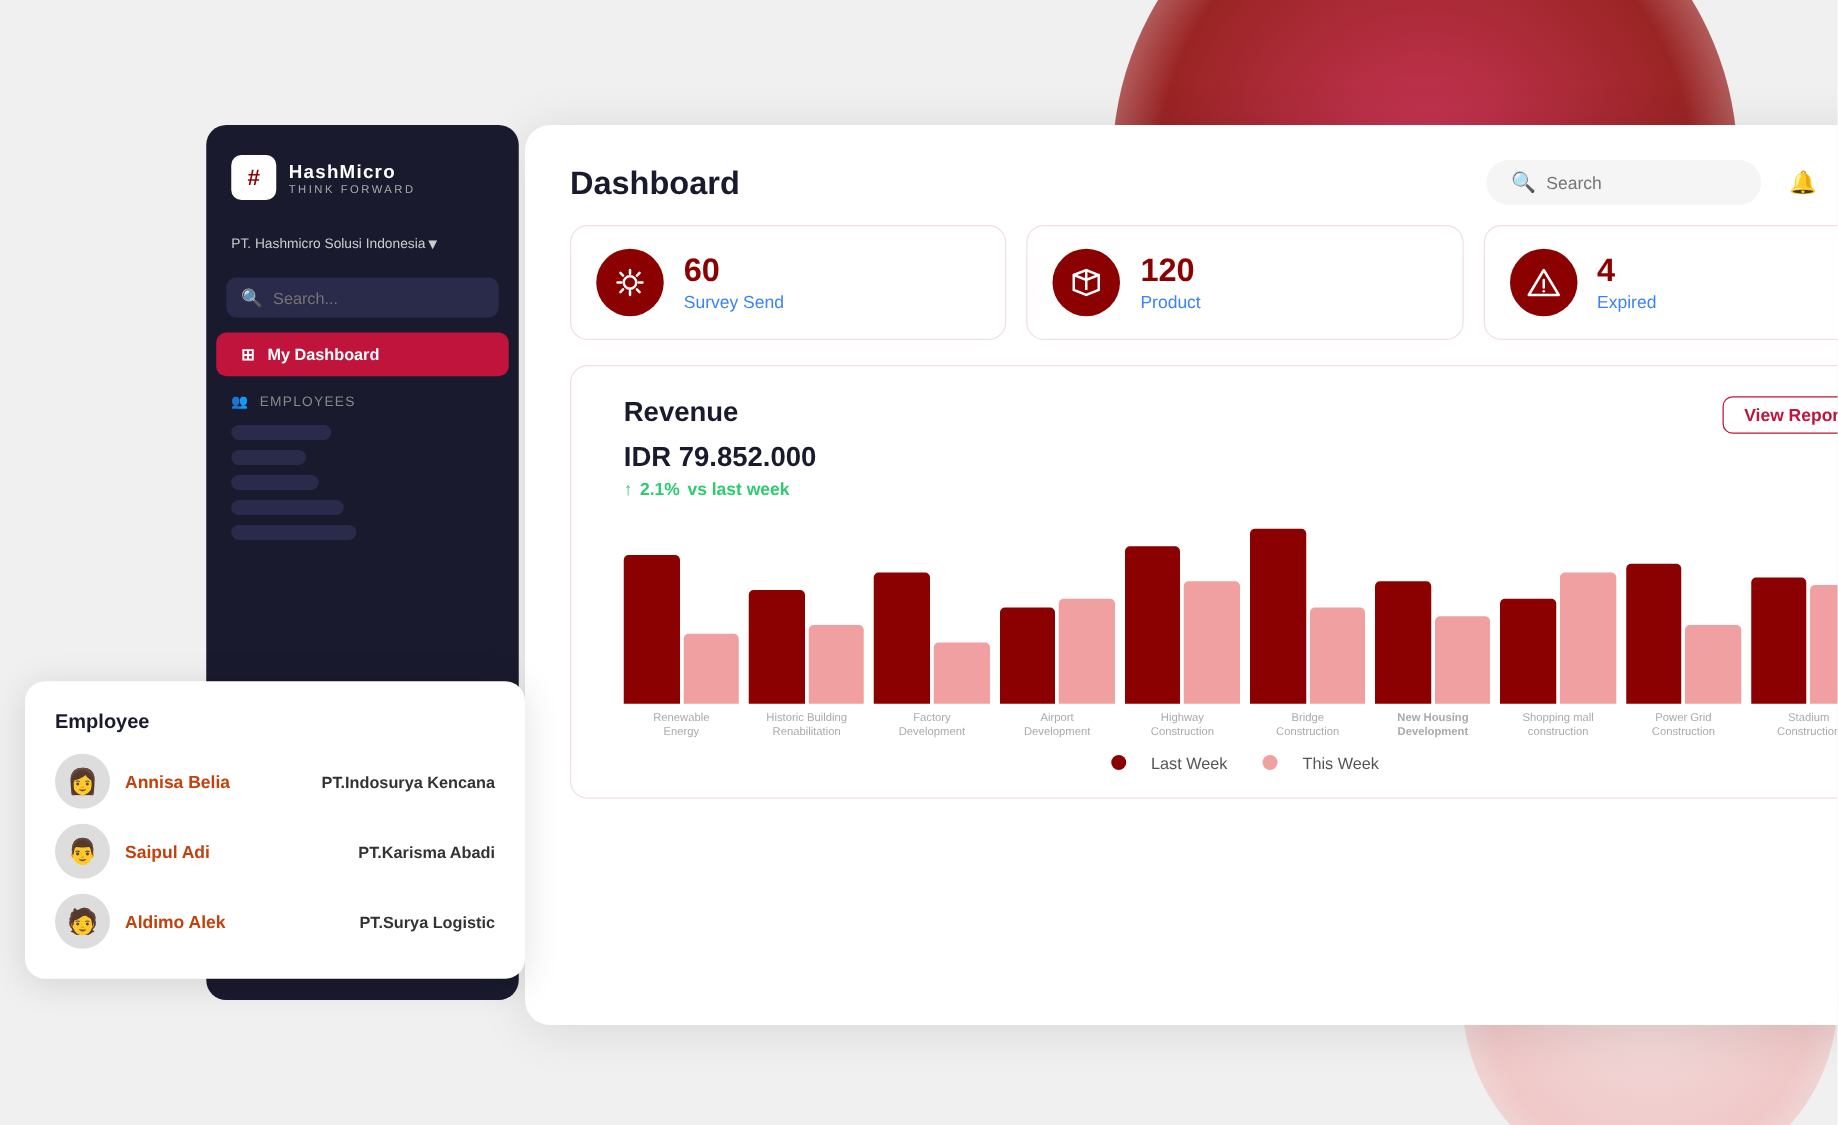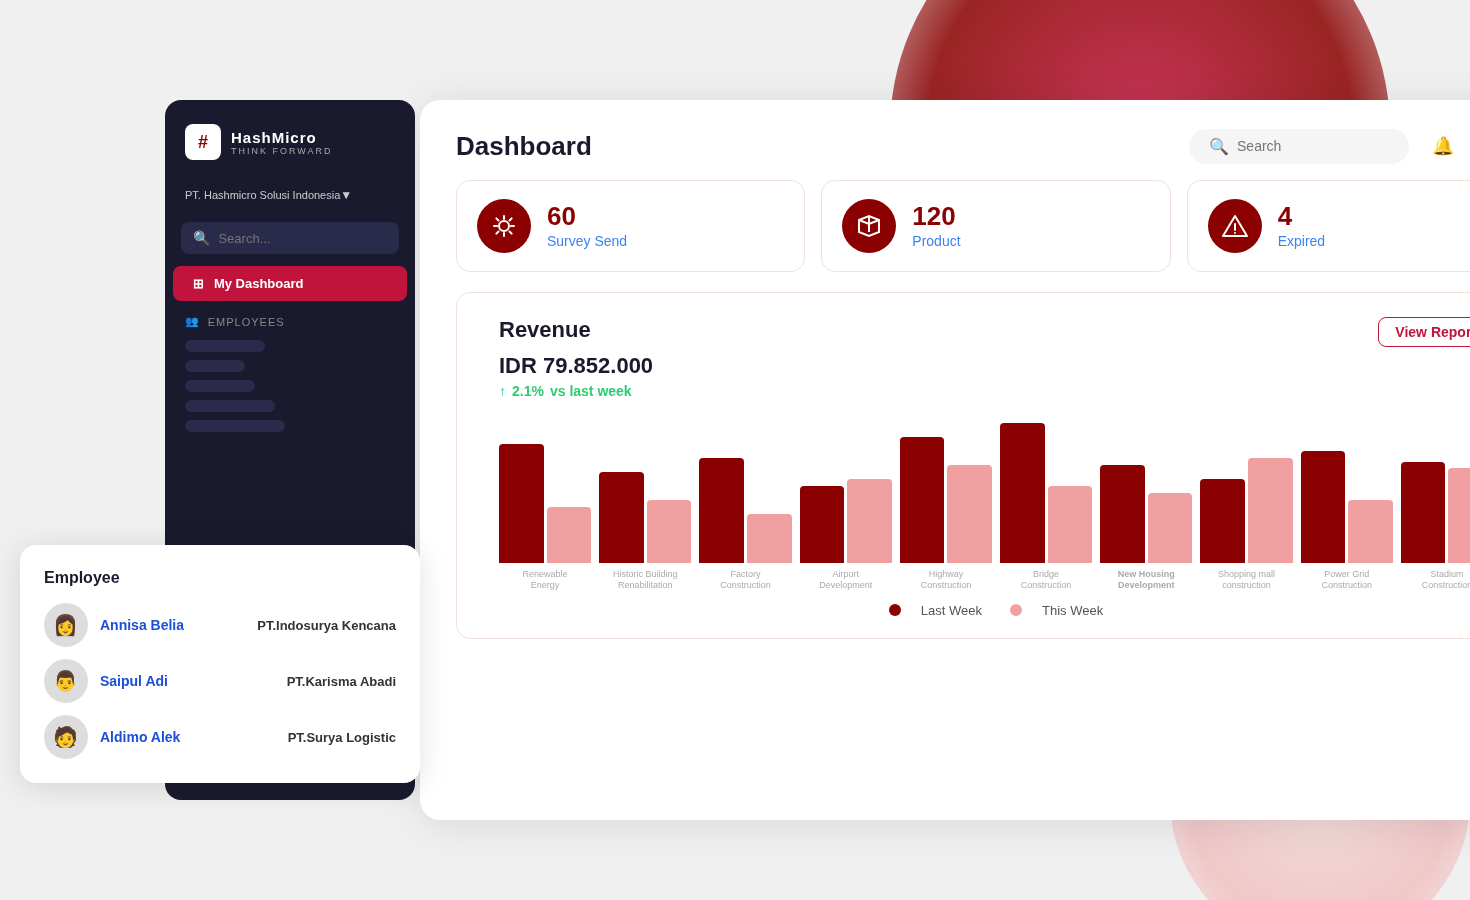--- a/index.html
+++ b/index.html
@@ -181,21 +181,21 @@
       height: 44px;
       border-radius: 50%;
       overflow: hidden;
       flex-shrink: 0;
       background: #ddd;
       display: flex;
       align-items: center;
       justify-content: center;
       font-size: 20px;
     }
-    .employee-name { font-size: 14px; font-weight: 600; color: #1d4ed8; flex: 1; }
+    .employee-name { font-size: 14px; font-weight: 600; color: #c2410c; flex: 1; }
     .employee-company { font-size: 13px; font-weight: 700; color: #333; }
 
     
     .main-area {
       position: absolute;
       left: 420px;
       top: 100px;
       width: 1152px;
       height: 720px;
       background: #fff;
@@ -602,21 +602,21 @@
             <div class="bar this-week" style="height: 95.2px;"></div>
           </div>
         </div>
       <div class="chart-labels" id="chart-labels">
 
       <div class="chart-label" style="white-space: pre-line;">Renewable
 Energy</div>
           <div class="chart-label" style="white-space: pre-line;">Historic Building
 Renabilitation</div>
           <div class="chart-label" style="white-space: pre-line;">Factory
-Construction</div>
+Development</div>
           <div class="chart-label" style="white-space: pre-line;">Airport
 Development</div>
           <div class="chart-label" style="white-space: pre-line;">Highway
 Construction</div>
           <div class="chart-label" style="white-space: pre-line;">Bridge
 Construction</div>
           <div class="chart-label" style="white-space: pre-line; font-weight: bold;">New Housing
 Development</div>
           <div class="chart-label" style="white-space: pre-line;">Shopping mall
 construction</div>

